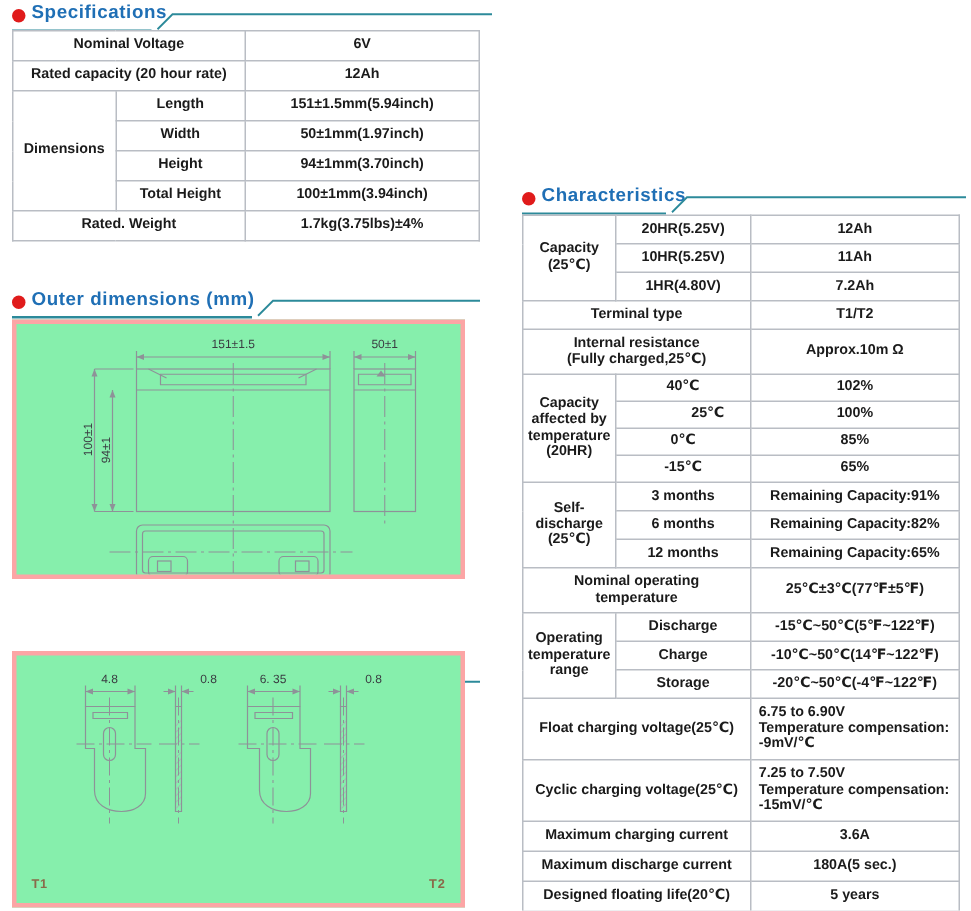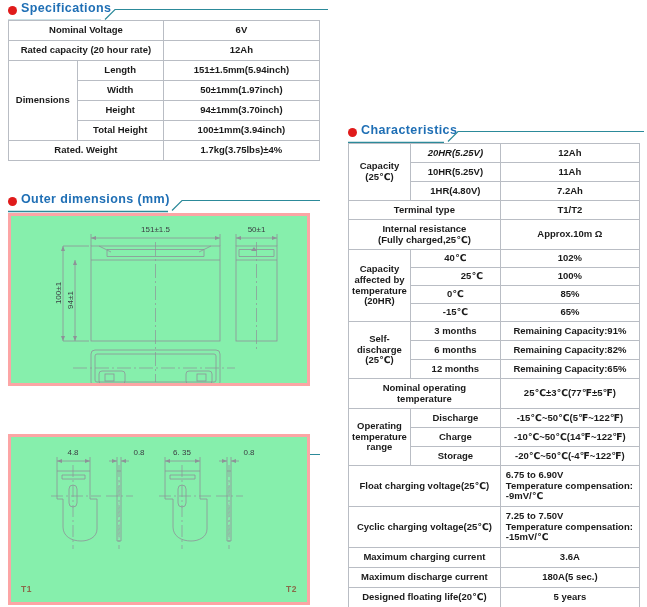--- a/index.html
+++ b/index.html
@@ -281,21 +281,21 @@
   </div>
 
   <table class="spec" style="left:348px;top:143px;width:292px;">
 
     <tbody>
         <tr>
       <td rowspan="3" colspan="2" style="width:73px;" class="lh2">
         <span>Capacity</span><br>
         <span>(25℃)</span>
       </td>
-      <td style="width:84px;height:16px;font-style:italic;">20HR(5.25V)</td>
+      <td style="width:84px;height:16px;">20HR(5.25V)</td>
       <td style="width:133px;">12Ah</td>
     </tr>
     <tr>
       <td style="height:16px;">10HR(5.25V)</td>
       <td>11Ah</td>
     </tr>
     <tr>
       <td style="height:16px;">1HR(4.80V)</td>
       <td>7.2Ah</td>
     </tr>

